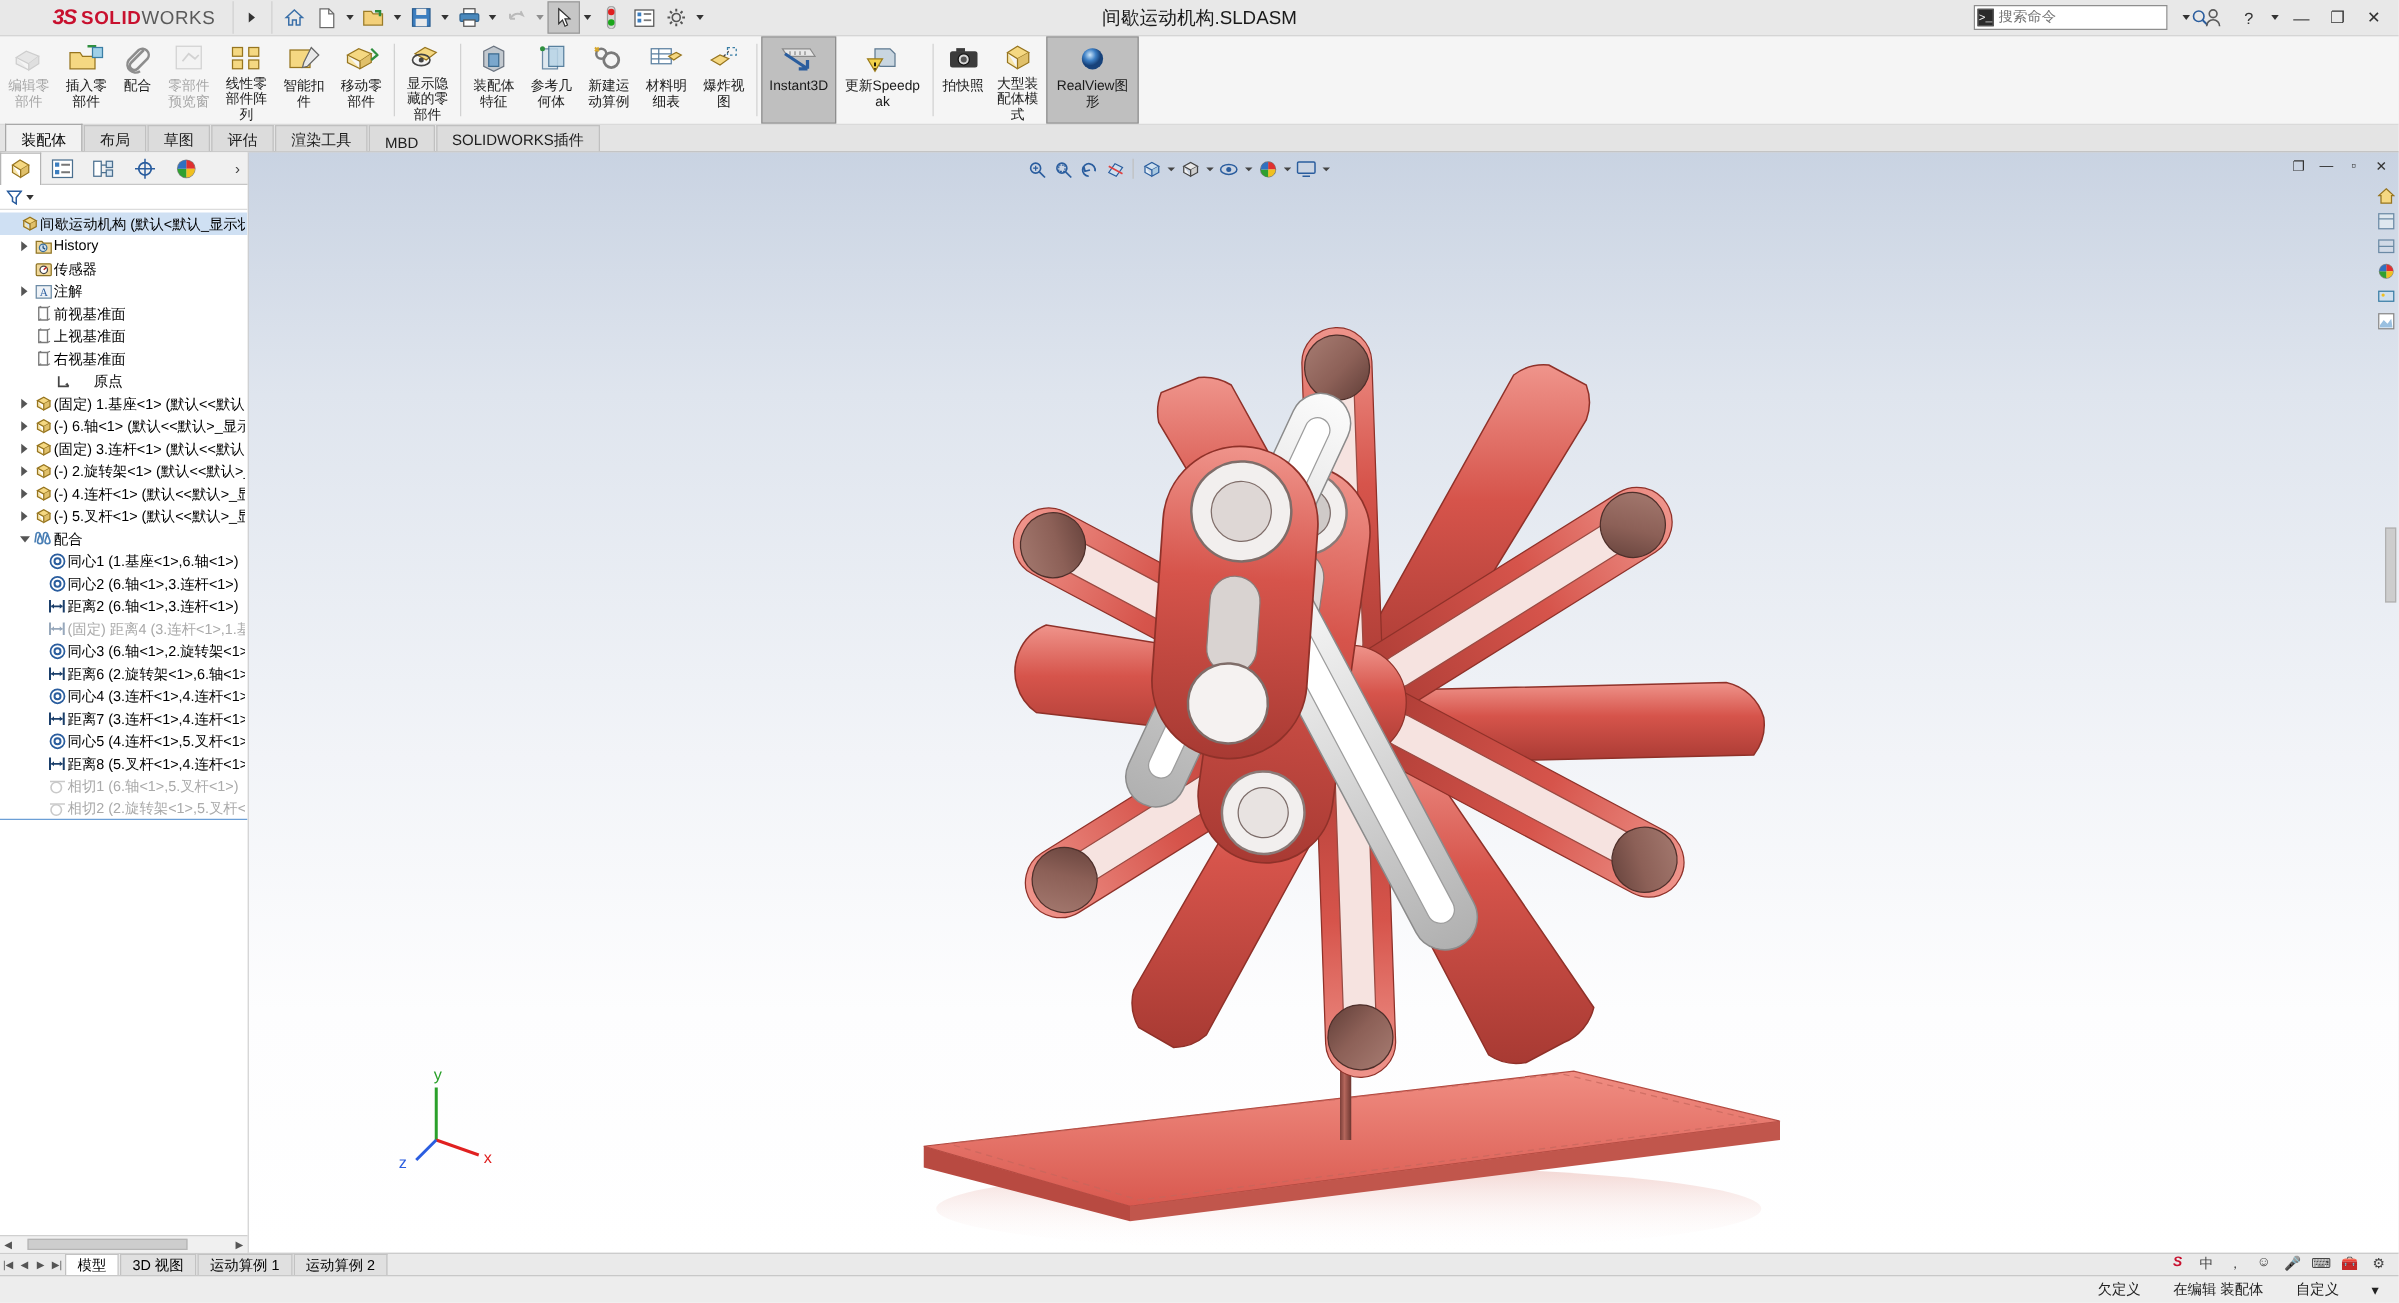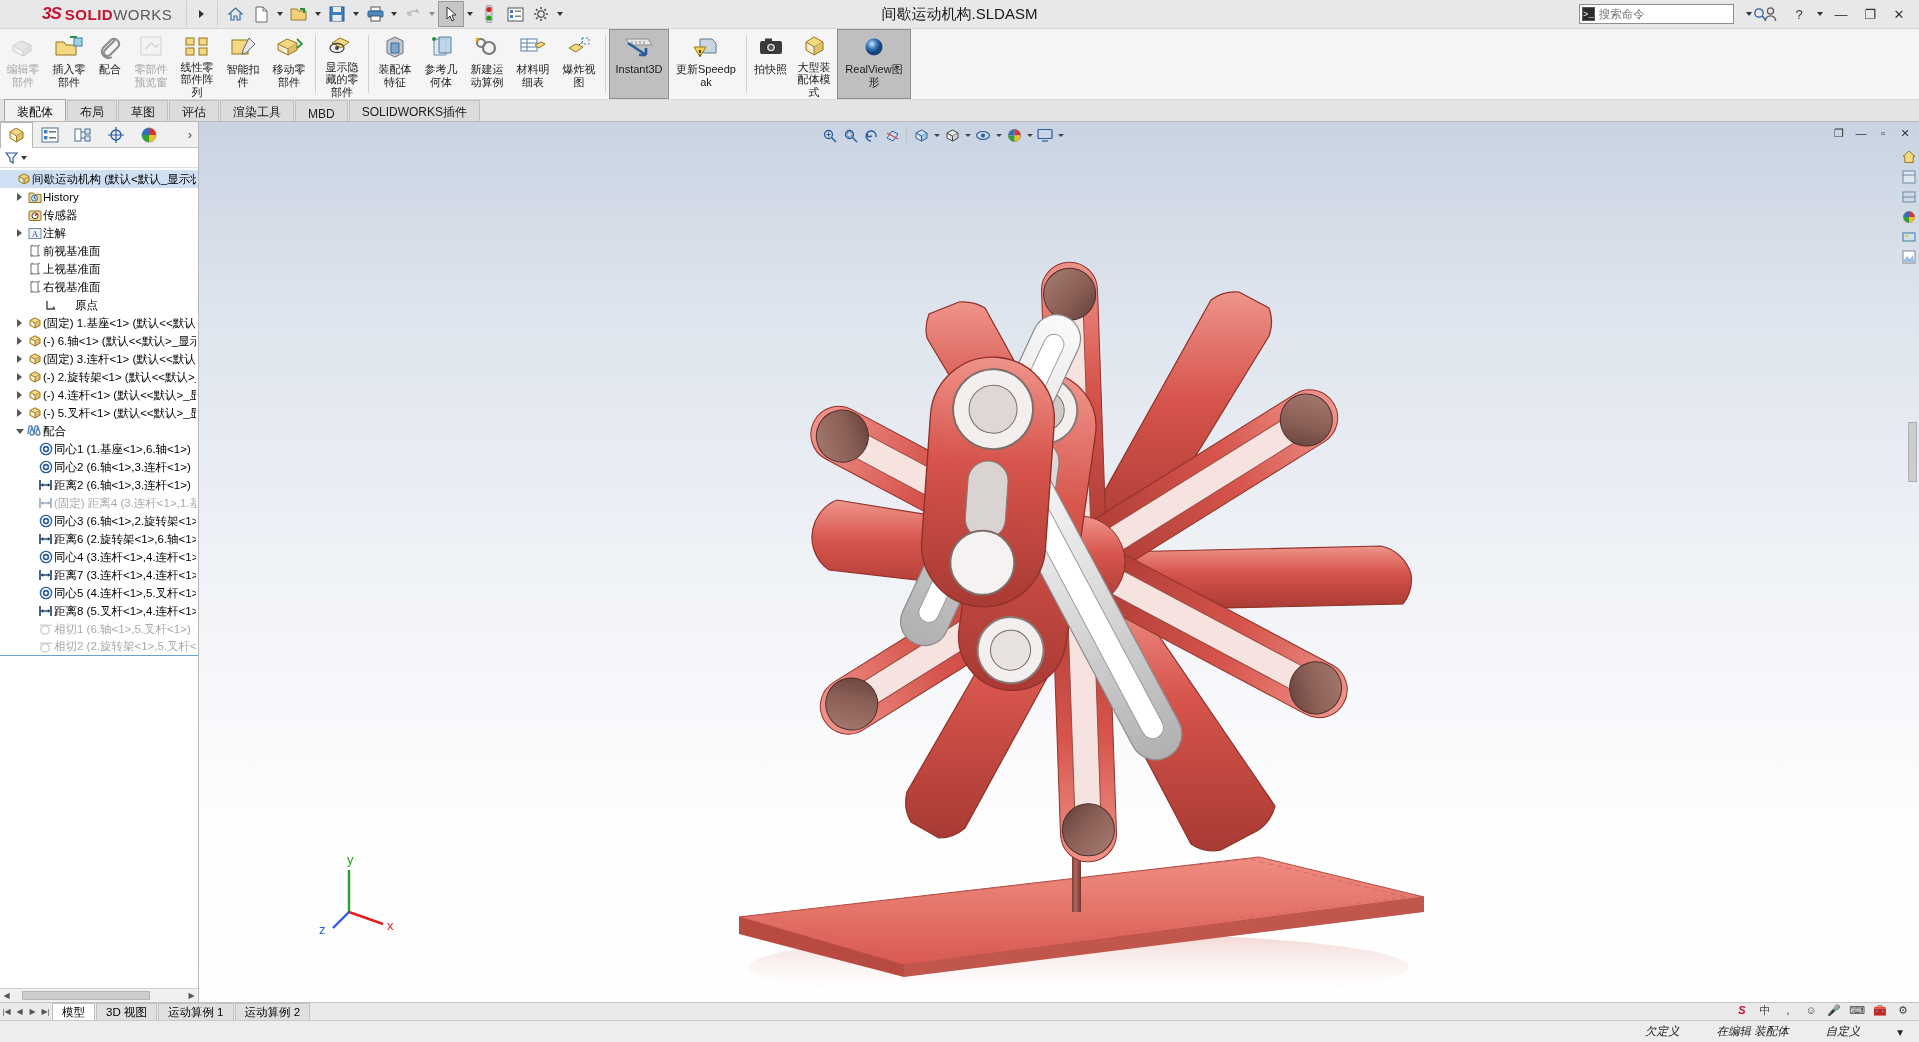--- a/index.html
+++ b/index.html
@@ -119,21 +119,21 @@
   .vscroll { position:absolute; right:2px; top:300px; width:9px; height:60px; background:#cdcdcd; border:1px solid #b0b0b0; z-index:3;}
 
   
   .bottombar { height:18px; min-height:18px; background:#eaeaea; display:flex; align-items:center; border-top:1px solid #c2c2c2;}
   .bnav { width:13px;height:16px;display:flex;align-items:center;justify-content:center;font-size:8px;color:#555;cursor:pointer;}
   .btab { height:17px; padding:0 9px; font-size:11.5px; display:flex;align-items:center; cursor:pointer; border:1px solid #c2c2c2; border-bottom:none; background:#e0e0e0; margin-right:1px;}
   .btab.active { background:#fff; }
 
   
   .statusbar { height:22px; min-height:22px; background:#ededed; display:flex; align-items:center; border-top:1px solid #c8c8c8; font-size:11.5px; color:#222;}
-  .sb-right { margin-left:auto; display:flex; align-items:center; gap:25px; padding-right:10px;font-style:italic;}
+  .sb-right { margin-left:auto; display:flex; align-items:center; gap:14px; padding-right:10px;}
   .sb-seg { padding:0 6px;}
   .ime-tray { position:absolute; right:8px; bottom:22px; height:20px; display:flex;align-items:center; gap:7px; z-index:8;}
   .ime-ic { width:16px;height:16px;display:flex;align-items:center;justify-content:center;cursor:pointer;font-size:11px;color:#444;}
 </style>
 </head>
 <body>
 
 <div class="app">
 
   <div class="titlebar">

